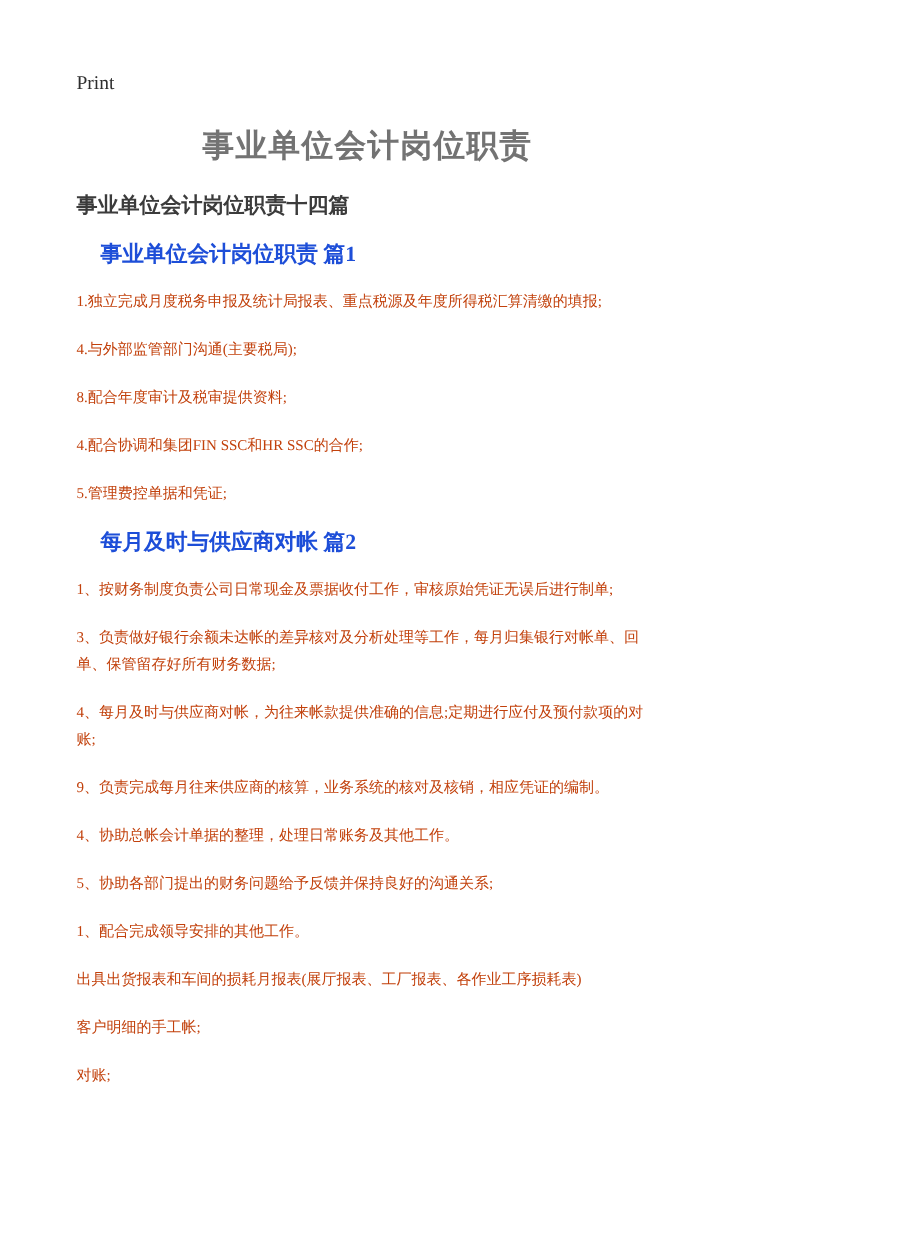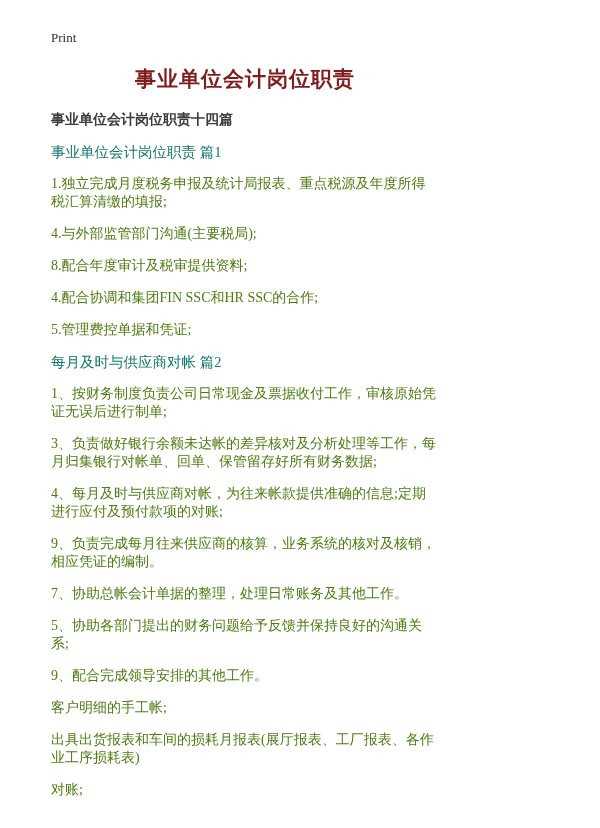--- a/index.html
+++ b/index.html
@@ -8,56 +8,56 @@
     height: 828px;
     background: #ffffff;
     color: #3b3b3b;
     font-family: "Liberation Serif", "DejaVu Serif", serif;
     overflow: hidden;
   }
   .page {
     box-sizing: border-box;
     width: 488px;
     height: 828px;
-    padding: 28px 49px 0 51px;
+    padding: 46px 49px 0 51px;
   }
   .print-link {
     font-size: 13px;
     line-height: 16px;
     color: #2e2e2e;
     display: inline-block;
     cursor: pointer;
   }
   h1.doc-title {
     margin: 21px 0 0 0;
     text-align: center;
     font-size: 21px;
     line-height: 24px;
     font-weight: bold;
-    color: #7f1d1d;
+    color: #737373;
     letter-spacing: 1px;
   }
   p.subtitle {
     margin: 20px 0 14px 0;
     font-size: 14px;
     line-height: 18px;
     font-weight: bold;
   }
   h2.section-heading {
-    margin: 14px 0;
+    margin: 14px 16px;
     font-size: 14.5px;
     line-height: 18px;
-    font-weight: normal;
-    color: #0f766e;
+    font-weight: bold;
+    color: #1d4ed8;
   }
   p.para {
     margin: 14px 0;
-    font-size: 14px;
+    font-size: 10px;
     line-height: 18px;
-    color: #4d7c0f;
+    color: #c2410c;
   }
 </style>
 </head>
 <body>
 
 <div class="page">
   <span class="print-link">Print</span>
 
   <h1 class="doc-title">事业单位会计岗位职责</h1>
 
@@ -72,24 +72,24 @@
         <p class="para">4.配合协调和集团FIN SSC和HR SSC的合作;</p>
         <p class="para">5.管理费控单据和凭证;</p>
       </section>
 
   <section>
     <h2 class="section-heading">每月及时与供应商对帐 篇2</h2>
   <p class="para">1、按财务制度负责公司日常现金及票据收付工作，审核原始凭证无误后进行制单;</p>
         <p class="para">3、负责做好银行余额未达帐的差异核对及分析处理等工作，每月归集银行对帐单、回单、保管留存好所有财务数据;</p>
         <p class="para">4、每月及时与供应商对帐，为往来帐款提供准确的信息;定期进行应付及预付款项的对账;</p>
         <p class="para">9、负责完成每月往来供应商的核算，业务系统的核对及核销，相应凭证的编制。</p>
-        <p class="para">7、协助总帐会计单据的整理，处理日常账务及其他工作。</p>
+        <p class="para">4、协助总帐会计单据的整理，处理日常账务及其他工作。</p>
         <p class="para">5、协助各部门提出的财务问题给予反馈并保持良好的沟通关系;</p>
-        <p class="para">9、配合完成领导安排的其他工作。</p>
+        <p class="para">1、配合完成领导安排的其他工作。</p>
       </section>
 
   <section>
-  <p class="para">客户明细的手工帐;</p>
-        <p class="para">出具出货报表和车间的损耗月报表(展厅报表、工厂报表、各作业工序损耗表)</p>
+  <p class="para">出具出货报表和车间的损耗月报表(展厅报表、工厂报表、各作业工序损耗表)</p>
+        <p class="para">客户明细的手工帐;</p>
         <p class="para">对账;</p>
       </section>
 </div>
 </div>
 
 </body></html>

